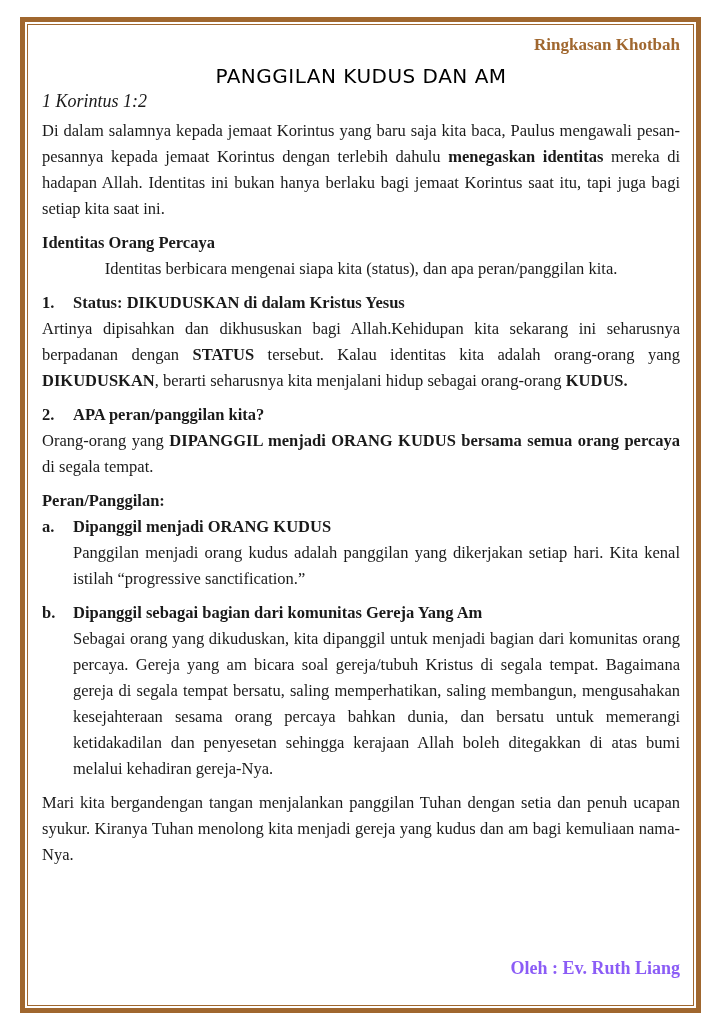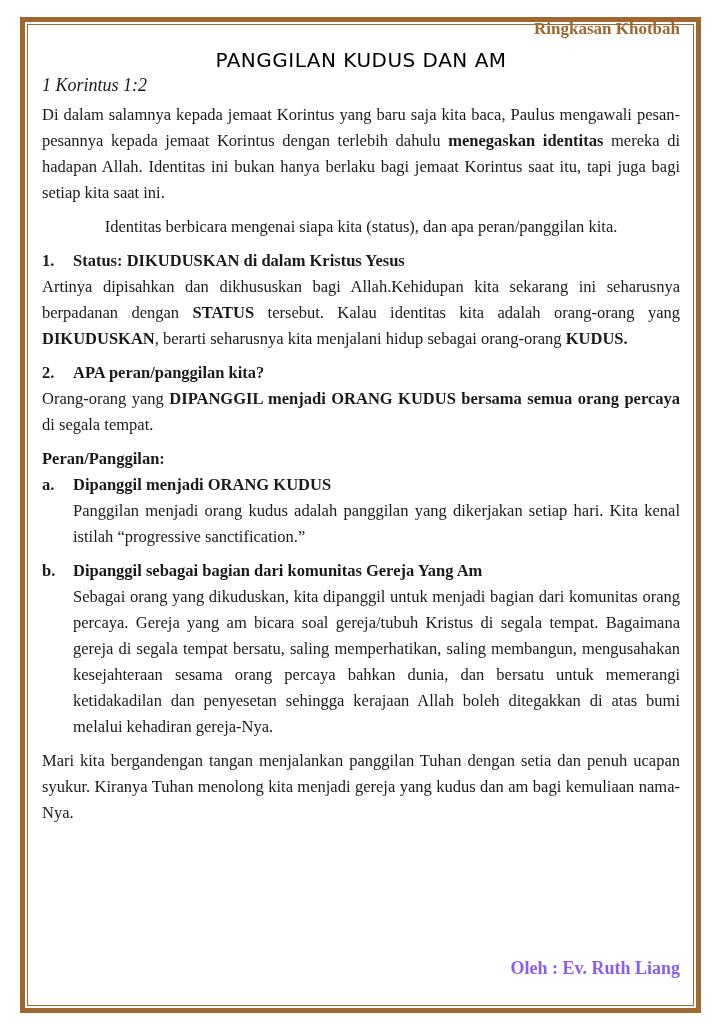--- a/index.html
+++ b/index.html
@@ -2,21 +2,21 @@
 <html><head>
 <meta charset="utf-8">
 <style>
   html, body { margin:0; padding:0; background:#ffffff; }
   body { width:722px; height:1024px; position:relative; overflow:hidden;
          font-family:"Liberation Serif", serif; color:#1a1a1a; }
   .frame-outer { position:absolute; left:20px; top:17px; width:681px; height:996px;
                  border:5px solid #a0672f; box-sizing:border-box; }
   .frame-inner { position:absolute; left:27px; top:24px; width:667px; height:982px;
                  border:1.5px solid #a0672f; box-sizing:border-box; }
-  .content { position:absolute; left:42px; top:14px; width:638px; }
+  .content { position:absolute; left:42px; top:30px; width:638px; }
   .eyebrow { text-align:right; color:#a0672f; font-weight:bold; font-size:17px; margin-top:5px; }
   .title { text-align:center; color:#000000; font-family:"DejaVu Sans", sans-serif; font-size:20px;
            letter-spacing:0.5px; margin-top:9px; font-weight:normal; }
   .verse { font-style:italic; font-size:18px; margin-top:3px; }
   p { margin:0; font-size:16.5px; line-height:26px; text-align:justify; }
   .intro { margin-top:6px; }
   .h { font-weight:bold; font-size:16.5px; line-height:26px; }
   .sec { margin-top:8px; }
   .num { display:flex; font-weight:bold; font-size:16.5px; line-height:26px; }
   .num .n { width:31px; flex:none; }
@@ -31,20 +31,21 @@
 <div class="frame-inner"></div>
 
 <div class="content">
   <div class="eyebrow">Ringkasan Khotbah</div>
   <div class="title">PANGGILAN KUDUS DAN AM</div>
   <div class="verse">1 Korintus 1:2</div>
 
   <p class="intro"><span>Di dalam salamnya kepada jemaat Korintus yang baru saja kita baca, Paulus mengawali pesan-pesannya kepada jemaat Korintus dengan terlebih dahulu </span><b>menegaskan identitas</b><span> mereka di hadapan Allah.  Identitas ini bukan hanya berlaku bagi jemaat Korintus saat itu, tapi juga bagi setiap kita saat ini.</span></p>
 
   <div class="sec">
+    <div class="h">Identitas Orang Percaya</div>
     <p style="text-align:center">Identitas berbicara mengenai siapa kita (status), dan apa peran/panggilan kita.</p>
   </div>
 
   <div class="sec">
     <div class="num">
         <span class="n">1.</span>
         <span>Status: DIKUDUSKAN di dalam Kristus Yesus</span>
       </div>
     <p><span>Artinya dipisahkan dan dikhususkan bagi Allah.Kehidupan kita sekarang ini seharusnya berpadanan dengan </span><b>STATUS</b><span> tersebut.  Kalau identitas kita adalah orang-orang yang </span><b>DIKUDUSKAN</b><span>, berarti seharusnya kita menjalani hidup sebagai orang-orang </span><b>KUDUS.</b></p>
   </div>

